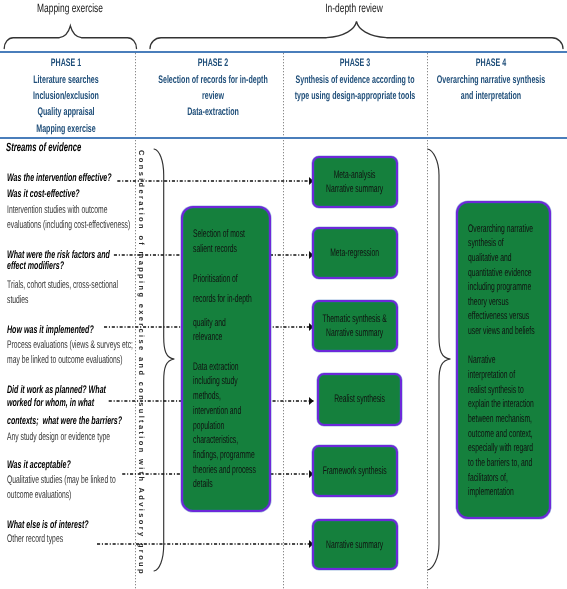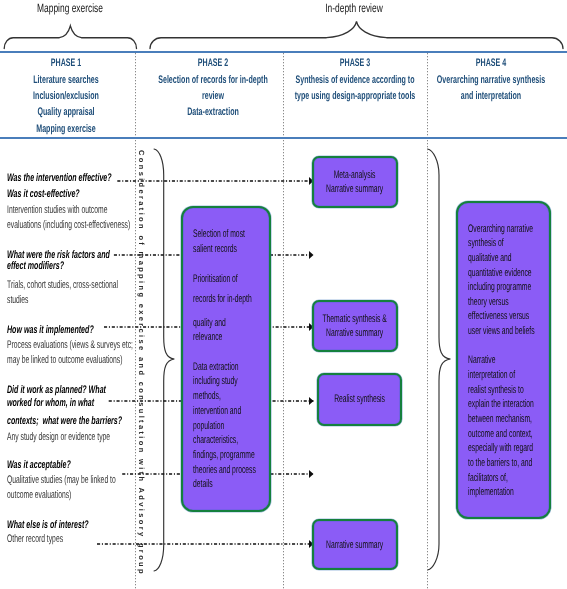--- a/index.html
+++ b/index.html
@@ -14,21 +14,21 @@
   .rule{position:absolute;left:0;width:567px;height:2px;background:#4A7EBB;}
   .phcol{position:absolute;text-align:center;color:#1F4E79;font-weight:bold;font-size:11px;
          white-space:nowrap;transform:scaleX(0.645);}
   .phl{height:16.4px;line-height:16.4px;}
   .toplab{position:absolute;color:#151515;font-size:12px;text-align:center;white-space:nowrap;
           height:14px;line-height:14px;transform:scaleX(0.70);}
   .stitle{position:absolute;left:6px;color:#000;font-weight:bold;font-style:italic;font-size:12px;}
   .q{position:absolute;left:7px;color:#000000;font-weight:bold;font-style:italic;font-size:11px;
      height:14px;line-height:14px;white-space:nowrap;}
   .d{position:absolute;left:7px;color:#333333;font-size:11px;height:14px;line-height:14px;white-space:nowrap;}
-  .rbox{position:absolute;border:2px solid #15803d;border-radius:12px;background:#8b5cf6;box-sizing:border-box;
+  .rbox{position:absolute;border:2px solid #6d28d9;border-radius:12px;background:#15803d;box-sizing:border-box;
         box-shadow:0 0 0 0.6px rgba(46,108,181,0.45), inset 0 0 0 0.6px rgba(46,108,181,0.45);}
   .sbox{border-radius:7px;}
   .bxl{position:absolute;left:-40px;width:calc(100% + 80px);text-align:center;color:#101010;
        font-size:11px;height:14.6px;line-height:14.6px;white-space:nowrap;transform:scaleX(0.615);}
   .bxt{position:absolute;color:#101010;font-size:11px;height:14.7px;line-height:14.7px;white-space:nowrap;}
   .svgl{position:absolute;left:0;top:0;}
   .vlabel{position:absolute;color:#2a2a2a;font-size:7.5px;letter-spacing:2.35px;
           writing-mode:vertical-rl;white-space:nowrap;font-weight:bold;}
 </style>
 </head>
@@ -75,20 +75,21 @@
   <div class="phcol" style="left:245.0px;top:55.2px;width:220px">
     <div class="phl"><span>PHASE 3</span></div>
     <div class="phl"><span>Synthesis of evidence according to</span></div>
     <div class="phl"><span>type using design-appropriate tools</span></div>
   </div>
   <div class="phcol" style="left:381.0px;top:55.2px;width:220px">
     <div class="phl"><span>PHASE 4</span></div>
     <div class="phl"><span>Overarching narrative synthesis</span></div>
     <div class="phl"><span>and interpretation</span></div>
   </div>
+  <div class="stitle" style="top:140.2px;height:14px;line-height:14px;white-space:nowrap"><span class="condb">Streams of evidence</span></div>
   <div>
     <div class="q" style="top:170.5px"><span class="condb">Was the intervention effective?</span></div>
     <div class="q" style="top:186.5px"><span class="condb">Was it cost-effective?</span></div>
     <div class="d" style="top:203.0px"><span class="cond">Intervention studies with outcome</span></div>
     <div class="d" style="top:218.0px"><span class="cond">evaluations (including cost-effectiveness)</span></div>
   </div>
   <div>
     <div class="q" style="top:247.5px"><span class="condb">What were the risk factors and</span></div>
     <div class="q" style="top:259px"><span class="condb">effect modifiers?</span></div>
     <div class="d" style="top:277.8px"><span class="cond">Trials, cohort studies, cross-sectional</span></div>
@@ -131,26 +132,32 @@
     <div class="bxt" style="left:10px;top:210.3px"><span class="cond">population</span></div>
     <div class="bxt" style="left:10px;top:225.0px"><span class="cond">characteristics,</span></div>
     <div class="bxt" style="left:10px;top:254.4px"><span class="cond">theories and process</span></div>
     <div class="bxt" style="left:10px;top:239.7px"><span class="cond">findings, programme</span></div>
     <div class="bxt" style="left:10px;top:269.1px"><span class="cond">details</span></div>
   </div>
   <div class="rbox sbox" style="left:312.4px;top:155.9px;width:85.2px;height:51.8px">
     <div class="bxl" style="top:9.7px"><span>Meta-analysis</span></div>
     <div class="bxl" style="top:24.3px"><span>Narrative summary</span></div>
   </div>
+  <div class="rbox sbox" style="left:312.4px;top:226.9px;width:85.2px;height:52.2px">
+    <div class="bxl" style="top:17.2px"><span>Meta-regression</span></div>
+  </div>
   <div class="rbox sbox" style="left:312.4px;top:299.6px;width:85.2px;height:52.6px">
     <div class="bxl" style="top:10.1px"><span>Thematic synthesis &amp;</span></div>
     <div class="bxl" style="top:24.7px"><span>Narrative summary</span></div>
   </div>
   <div class="rbox sbox" style="left:317px;top:373.0px;width:85.2px;height:52.6px">
     <div class="bxl" style="top:17.4px"><span>Realist synthesis</span></div>
+  </div>
+  <div class="rbox sbox" style="left:312.4px;top:445.0px;width:85.2px;height:51.5px">
+    <div class="bxl" style="top:16.9px"><span>Framework synthesis</span></div>
   </div>
   <div class="rbox sbox" style="left:312.4px;top:519.0px;width:85.2px;height:51.4px">
     <div class="bxl" style="top:16.8px"><span>Narrative summary</span></div>
   </div>
   <div class="rbox" style="left:456.4px;top:201.4px;width:94.2px;height:317.2px">
     <div class="bxt" style="left:10px;top:18.3px"><span class="cond">Overarching narrative</span></div>
     <div class="bxt" style="left:10px;top:32.9px"><span class="cond">synthesis of</span></div>
     <div class="bxt" style="left:10px;top:47.6px"><span class="cond">qualitative and</span></div>
     <div class="bxt" style="left:10px;top:62.2px"><span class="cond">quantitative evidence</span></div>
     <div class="bxt" style="left:10px;top:76.9px"><span class="cond">including programme</span></div>

